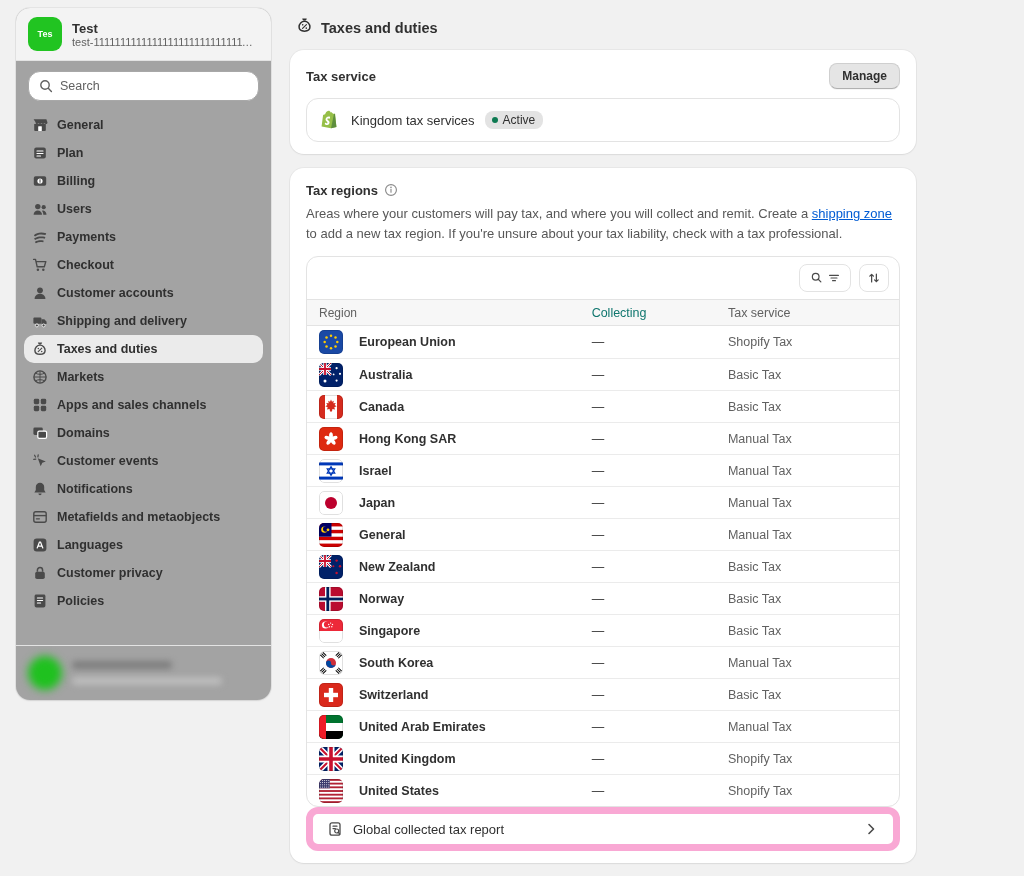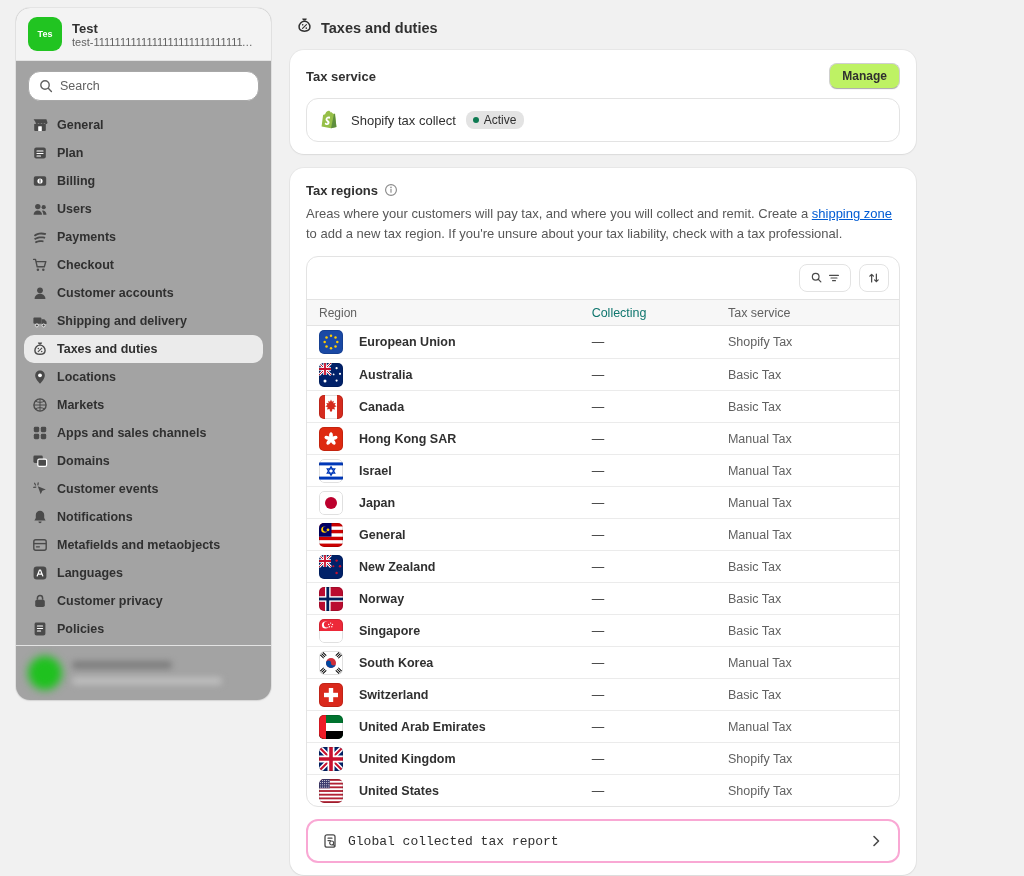--- a/index.html
+++ b/index.html
@@ -41,21 +41,21 @@
   
   .main { position:absolute; left:290px; top:8px; width:626px; }
   .page-header { display:flex; align-items:center; gap:8px; padding:9px 2px 12px 6px; }
   .page-header svg { width:17px; height:17px; color:#303030; }
   .page-title { font-size:14.5px; font-weight:bold; color:#303030; }
   .card { background:#fff; border-radius:14px; padding:12px 16px;
     box-shadow:0 0 0 1px rgba(0,0,0,.04), 0 1px 2px rgba(0,0,0,.06); }
   .card + .card { margin-top:14px; }
   .card-title-row { display:flex; align-items:center; justify-content:space-between; min-height:28px; }
   .card-title { font-size:13px; font-weight:bold; color:#303030; display:flex; align-items:center; gap:6px; }
-  .btn { background:#bef264; border:1px solid #cfcfcf; border-bottom-color:#b0b0b0; border-radius:8px;
+  .btn { background:#e5e5e5; border:1px solid #cfcfcf; border-bottom-color:#b0b0b0; border-radius:8px;
     padding:5px 12px; font-size:12px; font-weight:600; color:#303030; cursor:pointer;
     font-family:"Liberation Sans", sans-serif; box-shadow:0 1px 0 rgba(0,0,0,.04); }
   .service-box { margin-top:8px; border:1px solid #e3e3e3; border-radius:12px; height:44px;
     display:flex; align-items:center; gap:10px; padding:0 12px; }
   .service-box svg.shoplogo { width:22px; height:22px; }
   .service-name { font-size:13px; color:#303030; }
   .badge { background:#e3e3e3; border-radius:8px; padding:2px 8px 2px 7px; font-size:12px;
     color:#303030; display:inline-flex; align-items:center; gap:5px; }
   .badge-dot { width:6px; height:6px; border-radius:50%; }
 
@@ -76,22 +76,22 @@
   .trow { display:flex; align-items:center; height:32px; padding:0 12px; cursor:pointer; }
   .trow + .trow { border-top:1px solid #ebebeb; }
   .c-region { width:48%; display:flex; align-items:center; gap:16px; }
   .c-collect { width:24%; font-size:12.5px; color:#303030; }
   .c-service { width:28%; font-size:12.5px; color:#616161; }
   .rname { font-size:12.5px; font-weight:600; color:#303030; }
   .flag { position:relative; width:24px; height:24px; border-radius:5px; overflow:hidden; flex:0 0 auto; display:block; }
   .flag svg { display:block; }
   .flag::after { content:""; position:absolute; inset:0; border:1px solid rgba(0,0,0,.12); border-radius:5px; }
 
-  .report-row { margin-top:12px; border:2px solid #f9a8d4; border-radius:12px; height:44px;
-    display:flex; align-items:center; gap:10px; padding:0 14px; cursor:pointer;font-family:Liberation Mono, monospace; }
+  .report-row { margin-top:0; border:7px solid #f9a8d4; border-radius:12px; height:44px;
+    display:flex; align-items:center; gap:10px; padding:0 14px; cursor:pointer; }
   .report-label { font-size:13px; color:#303030; flex:1; }
   .report-row svg { width:16px; height:16px; }
 </style>
 </head>
 <body>
 
 <div class="viewport">
 
   <div class="sidebar">
     <div class="store-header">
@@ -197,29 +197,20 @@
           <span class="nav-icon">
             <svg viewBox="0 0 16 16" fill="#4a4a4a">
               <path d="M6.2 1.4h3.6c.34 0 .5.36.28.6l-1.1 1.4H7.02l-1.1-1.4c-.22-.24-.06-.6.28-.6z"></path>
               <path d="M8 4.1c2.8 0 5.1 2.5 5.1 5.4 0 2.3-2.1 3.8-5.1 3.8S2.9 11.8 2.9 9.5C2.9 6.6 5.2 4.1 8 4.1z" fill="none" stroke="#4a4a4a" stroke-width="1.4"></path>
               <path d="M6.2 10.7l3.6-3.6" stroke="#4a4a4a" stroke-width="1.1" stroke-linecap="round" fill="none"></path>
               <circle cx="6.3" cy="7.4" r=".75"></circle>
               <circle cx="9.7" cy="10.5" r=".75"></circle>
             </svg>
           </span>
           <span class="nav-label">Taxes and duties</span>
-        </div>
-        <div class="nav-item">
-          <span class="nav-icon">
-            <svg viewBox="0 0 16 16" fill="#4a4a4a">
-              <path d="M8 1.6c2.7 0 4.8 2.1 4.8 4.8C12.8 10 8 14.6 8 14.6S3.2 10 3.2 6.4C3.2 3.7 5.3 1.6 8 1.6z"></path>
-              <circle cx="8" cy="6.3" r="1.9" fill="#fff"></circle>
-            </svg>
-          </span>
-          <span class="nav-label">Locations</span>
         </div>
         <div class="nav-item">
           <span class="nav-icon">
             <svg viewBox="0 0 16 16" fill="#4a4a4a">
               <circle cx="8" cy="8" r="6.1" fill="none" stroke="#4a4a4a" stroke-width="1.4"></circle>
               <path d="M8 1.9v12.2M1.9 8h12.2M3.5 4.2c2.7 1.5 6.3 1.5 9 0M3.5 11.8c2.7-1.5 6.3-1.5 9 0" fill="none" stroke="#4a4a4a" stroke-width="1"></path>
             </svg>
           </span>
           <span class="nav-label">Markets</span>
         </div>
@@ -326,21 +317,21 @@
       <div class="card-title-row">
         <span class="card-title">Tax service</span>
         <button class="btn">Manage</button>
       </div>
       <div class="service-box">
         <svg class="shoplogo" viewBox="0 0 24 24">
             <path fill="#96bf48" d="M17.6 5.5c0-.2-.2-.3-.35-.3l-1.9-.15-1.35-1.35c-.15-.15-.4-.2-.6-.1l-.7.22C12.3 2.7 11.5 2 10.5 2 8.3 2 7.1 4.5 6.7 5.8l-1.7.55c-.5.17-.52.2-.6.7L2.8 19l10.3 1.9 5.9-1.3z"></path>
             <path fill="#5e8e3e" d="M17.25 5.2l-.9.28L13.1 20.9l5.9-1.3z"></path>
             <path fill="#fff" d="M12.1 8.9l-.5 1.7s-.65-.33-1.4-.33c-1.05 0-1.15.63-1.15.85 0 .95 2.5 1.25 2.5 3.45 0 1.75-1.15 2.9-2.6 2.9-1.8 0-2.7-1.15-2.7-1.15l.5-1.55s.95.83 1.75.83c.5 0 .73-.4.73-.72 0-1.25-2.1-1.27-2.1-3.35 0-1.7 1.3-3.35 3.7-3.35 1.02 0 1.27.72 1.27.72z"></path>
           </svg>
-        <span class="service-name">Shopify tax collect</span>
+        <span class="service-name">Kingdom tax services</span>
         <span class="badge">
           <span class="badge-dot" style="background:#0e7a52;"></span>
           <span>Active</span>
         </span>
       </div>
     </div>
 
     <div class="card">
       <div class="card-title" style="min-height:20px;">
         <span>Tax regions</span>

